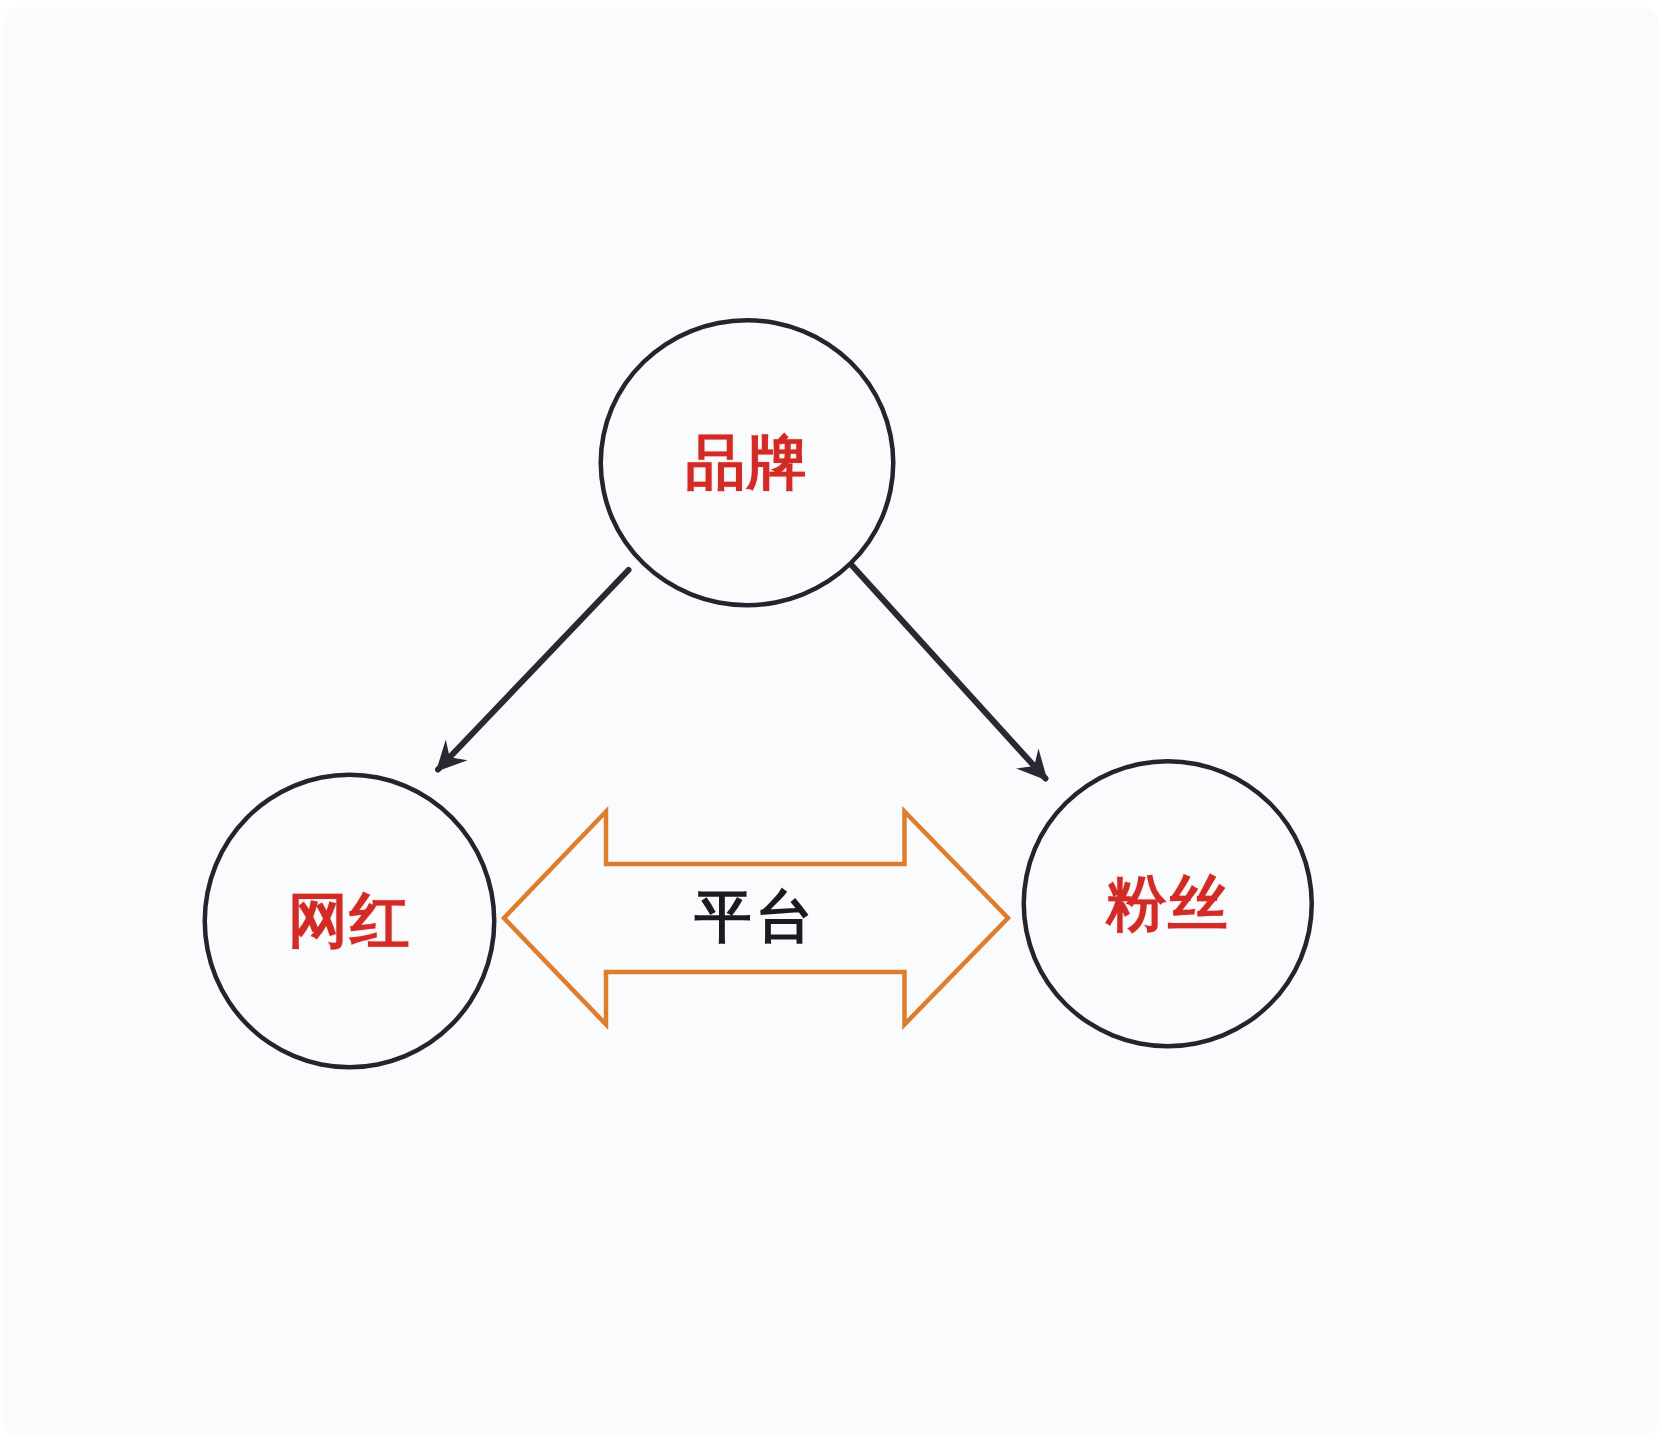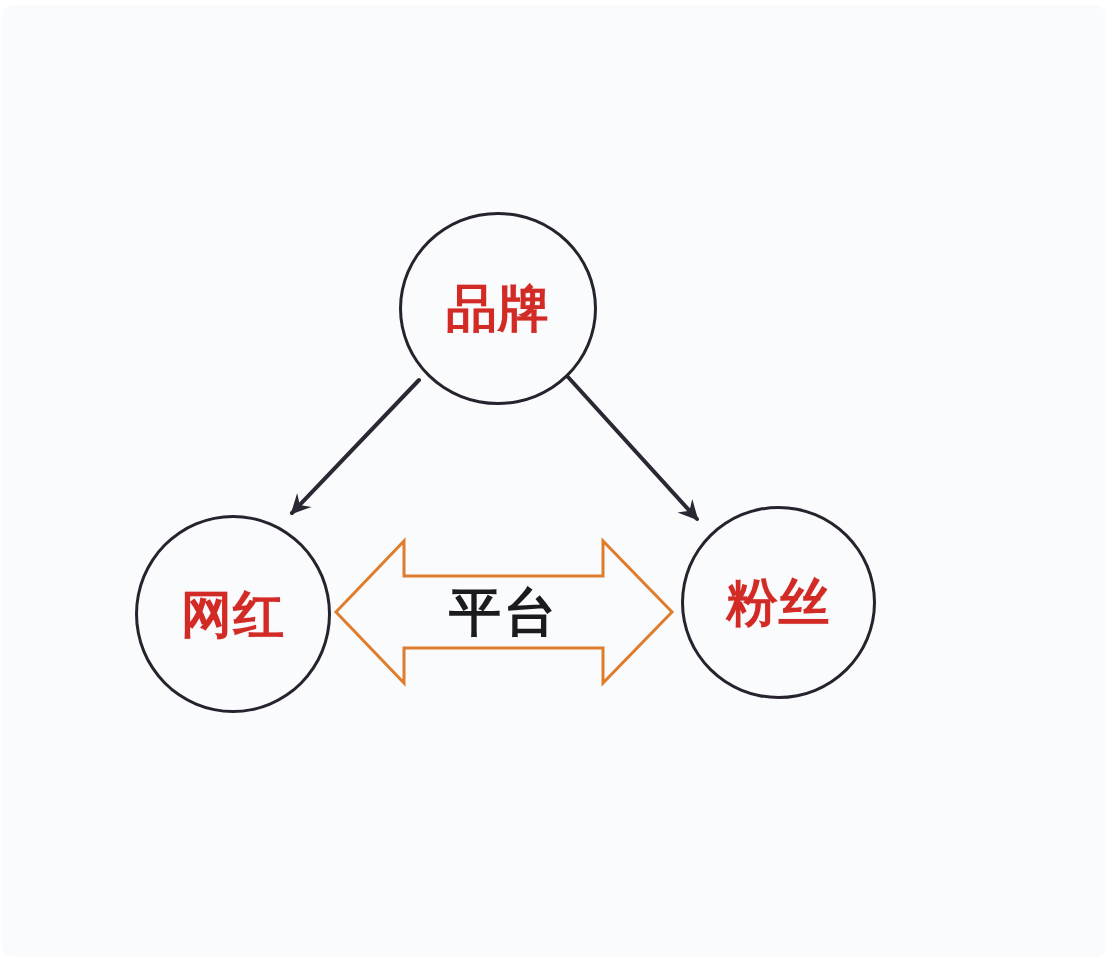--- a/index.html
+++ b/index.html
@@ -40,34 +40,34 @@
     display: flex;
     align-items: center;
     justify-content: center;
     background: transparent;
   }
   .node-brand      { left: 397px; top: 207px; width: 198px; height: 193px; }
   .node-influencer { left: 133px; top: 510px; width: 196px; height: 198px; }
   .node-fans       { left: 679px; top: 501px; width: 195px; height: 193px; }
   .node-label {
     color: #d22b26;
-    font-size: 51px;
+    font-size: 40px;
     font-weight: 700;
     letter-spacing: 1px;
     line-height: 1;
     white-space: nowrap;
     text-shadow: 0 0 1px rgba(210,43,38,0.35);
   }
   .platform-label {
     position: absolute;
     left: 429px;
     top: 585px;
     width: 146px;
     text-align: center;
-    font-size: 52px;
+    font-size: 38px;
     font-weight: 700;
     letter-spacing: 3px;
     color: #1b1a1f;
     line-height: 44px;
     white-space: nowrap;
   }
 </style>
 </head>
 <body>
 

